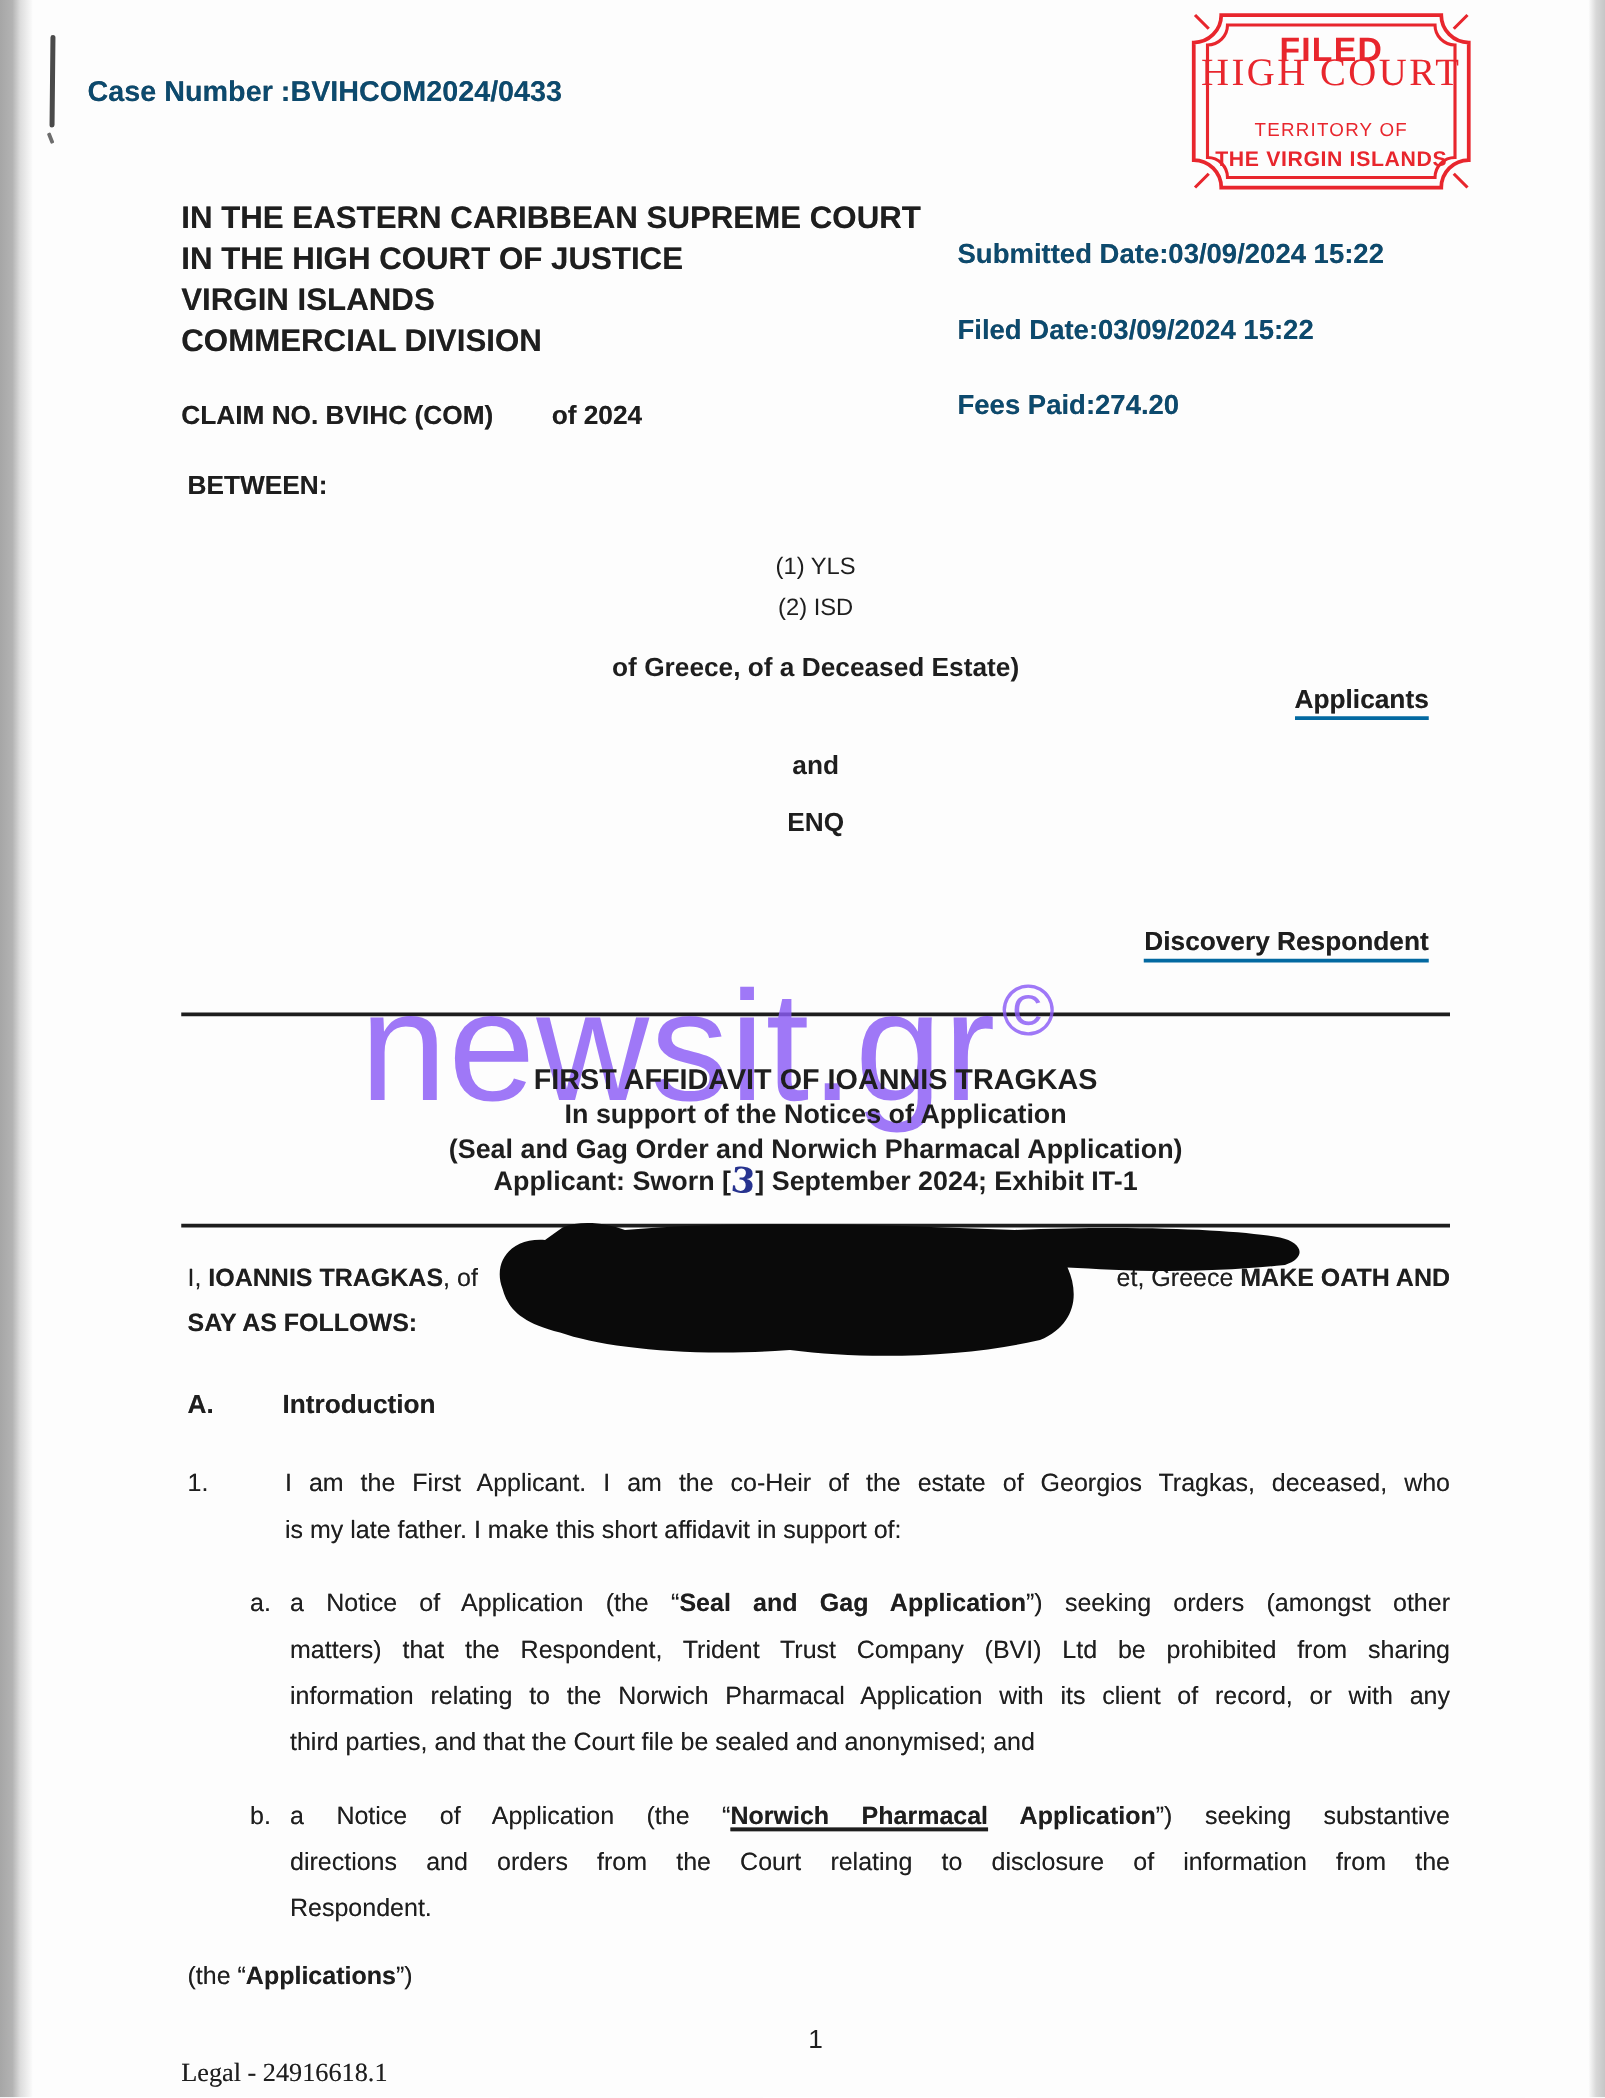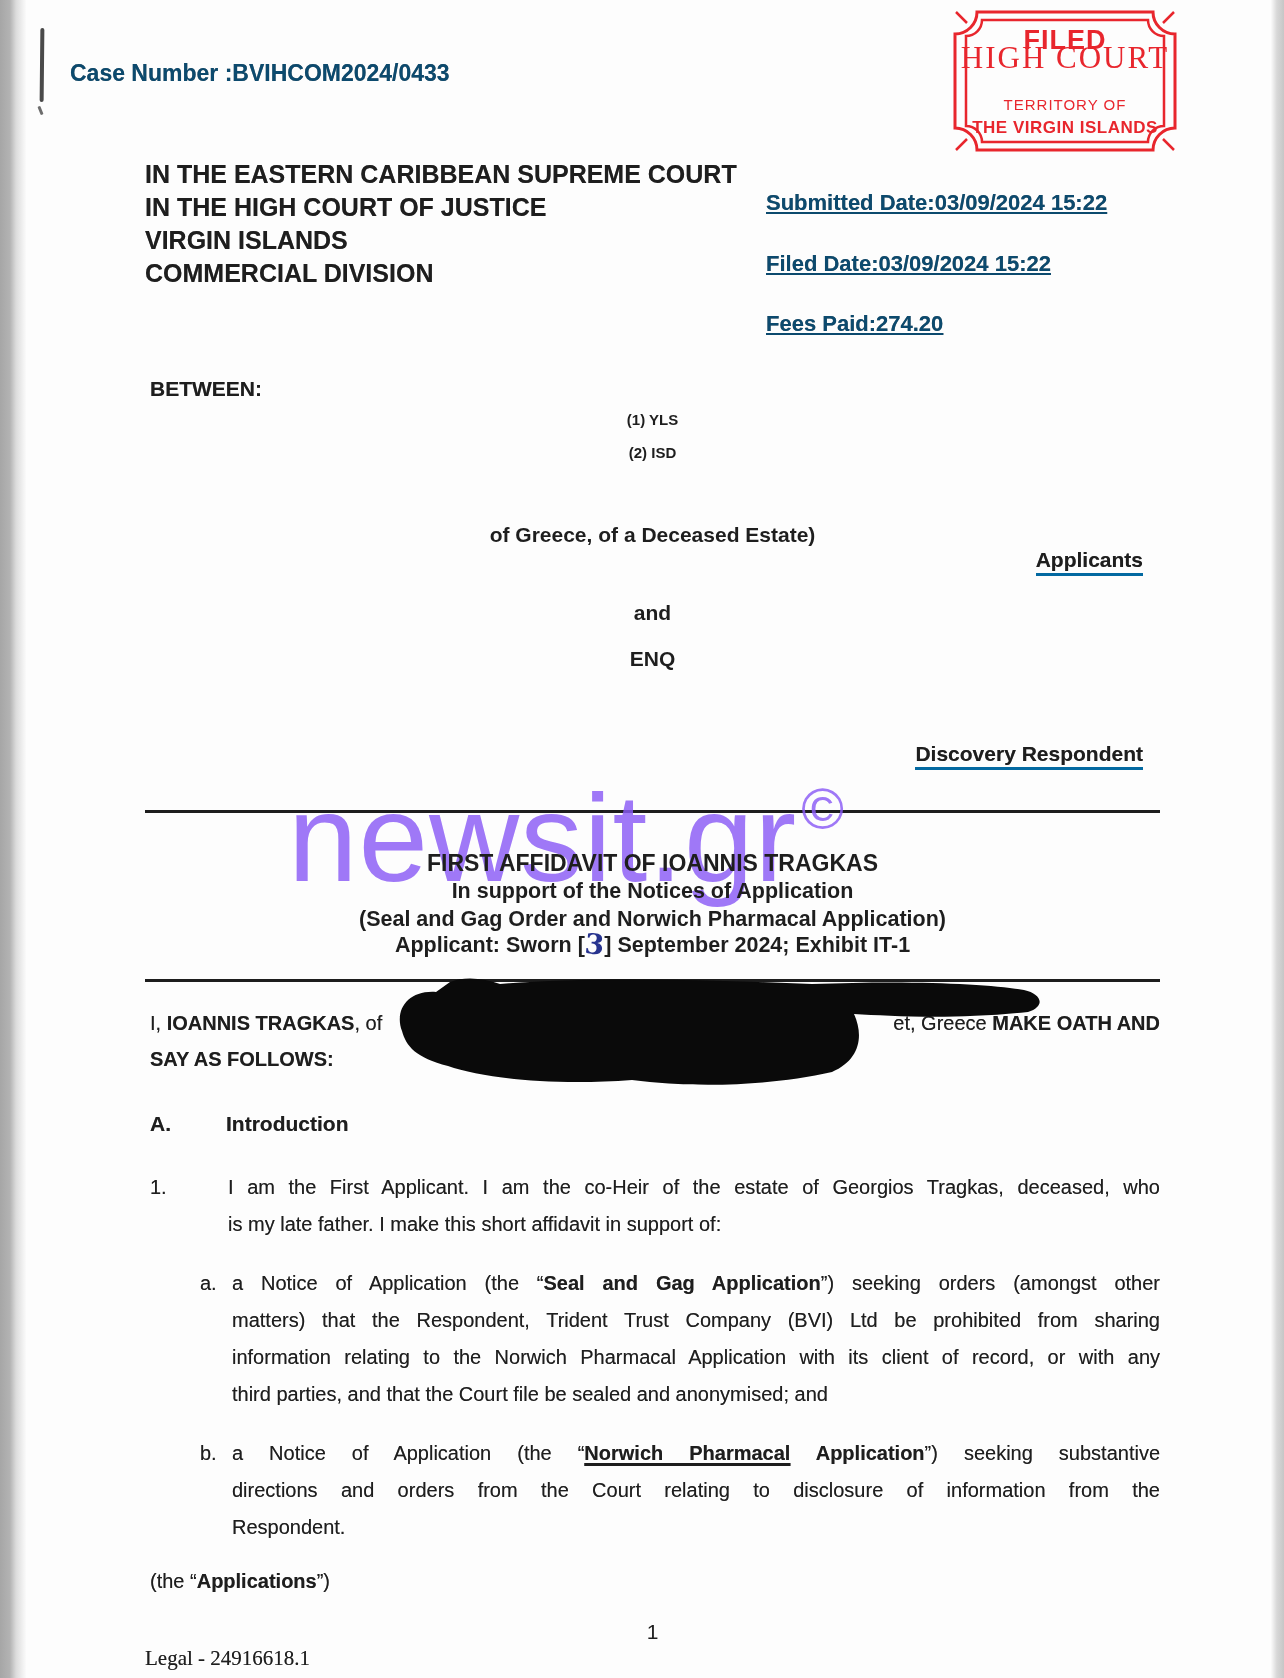--- a/index.html
+++ b/index.html
@@ -24,25 +24,25 @@
   .artifact-line{left:40px;top:28px;width:4px;height:74px;background:#4a4a4a;border-radius:2px;transform:rotate(.6deg);}
   .artifact-tick{left:39px;top:106px;width:3px;height:9px;background:#6d6d6d;border-radius:1px;transform:rotate(-22deg);}
   .case-number{left:70px;top:60px;font-size:23px;}
   .stamp{left:952px;top:8px;width:226px;height:146px;color:#e8262d;}
   .stamp .line{position:absolute;left:0;width:100%;text-align:center;white-space:nowrap;}
   .stamp .l1{top:17px;font-size:27px;font-weight:800;letter-spacing:1px;}
   .stamp .l2{top:32px;font-size:31px;font-weight:400;letter-spacing:2px;font-family:Liberation Serif, serif;}
   .stamp .l3{top:88px;font-size:15px;font-weight:400;letter-spacing:1px;}
   .stamp .l4{top:110px;font-size:17px;font-weight:700;letter-spacing:.5px;}
   .court{left:145px;font-size:25px;font-weight:700;}
-  .dates{left:766px;font-size:22px;text-decoration:underline;}
+  .dates{left:766px;font-size:22px;}
   .claim{left:145px;top:321px;font-size:21px;font-weight:700;}
   .between{left:150px;top:377px;font-size:21px;font-weight:700;}
   .cband{left:145px;width:1015px;}
-  .party{font-size:15px;font-weight:700;}
+  .party{font-size:19px;font-weight:400;margin-top:32px;}
   .caps{font-size:21px;font-weight:700;}
   .right-lbl{font-size:21px;font-weight:700;border-bottom:3px solid #0369a1;padding-bottom:1px;}
   .watermark{left:288px;top:775px;font-size:125px;line-height:1;color:#8b5cf6;opacity:.82;
     letter-spacing:1px;font-weight:400;z-index:1;white-space:nowrap;}
   .watermark .wm-c{font-size:58px;position:relative;top:-52px;left:4px;}
   .title-line{font-weight:700;z-index:2;}
   .hand{color:#27338f;font-family:"DejaVu Serif",serif;font-weight:700;font-size:1.3em;
     display:inline-block;transform:rotate(5deg) translateY(2px);line-height:0;}
   .body20{font-size:20px;}
   .sec{font-size:21px;font-weight:700;}
@@ -79,20 +79,21 @@
 
   <div class="abs t court" style="top:160px">IN THE EASTERN CARIBBEAN SUPREME COURT</div>
   <div class="abs t court" style="top:193px">IN THE HIGH COURT OF JUSTICE</div>
   <div class="abs t court" style="top:226px">VIRGIN ISLANDS</div>
   <div class="abs t court" style="top:259px">COMMERCIAL DIVISION</div>
 
   <div class="abs t red dates" style="top:190px">Submitted Date:03/09/2024 15:22</div>
   <div class="abs t red dates" style="top:251px">Filed Date:03/09/2024 15:22</div>
   <div class="abs t red dates" style="top:311px">Fees Paid:274.20</div>
 
+  <div class="abs t claim">CLAIM NO. BVIHC (COM)&nbsp;&nbsp;&nbsp;&nbsp;&nbsp;&nbsp;&nbsp;&nbsp;of 2024</div>
   <div class="abs t between">BETWEEN:</div>
 
   <div class="abs ctr cband party" style="top:411px">(1) YLS</div>
   <div class="abs ctr cband party" style="top:444px">(2) ISD</div>
   <div class="abs ctr cband caps" style="top:523px">of Greece, of a Deceased Estate)</div>
 
   <div class="abs t right-lbl" style="top:548px;right:141px">Applicants</div>
 
   <div class="abs ctr cband caps" style="top:647px">ENQ</div>
   <div class="abs ctr cband caps" style="top:601px">and</div>

